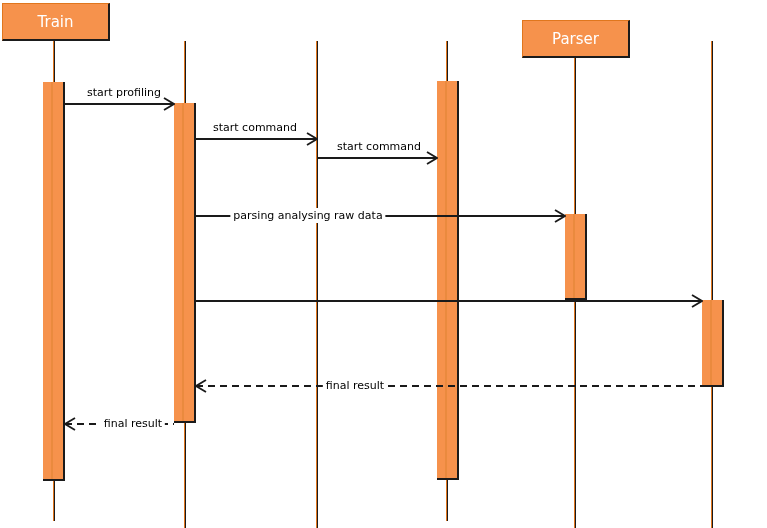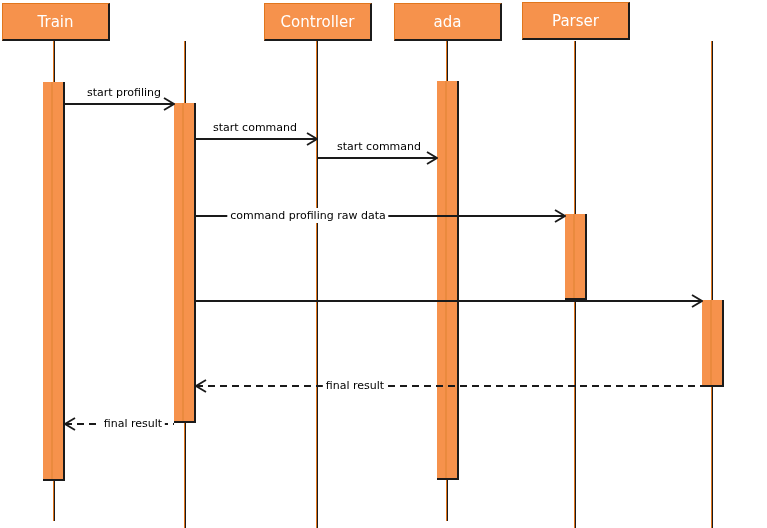--- a/index.html
+++ b/index.html
@@ -49,29 +49,23 @@
 </head>
 <body>
 
 <div class="canvas" id="canvas">
     <div class="lifeline" style="left: 53px; top: 41px; height: 480px;"></div>
     <div class="participant-box" style="left: 2px; top: 3px; width: 108px; height: 38px;">
       <span>Train</span>
     </div>
     <div class="lifeline" style="left: 184px; top: 41px; height: 487px;"></div>
     <div class="lifeline" style="left: 316px; top: 41px; height: 487px;"></div>
-    <div class="participant-box" style="left: 264px; top: 3px; width: 108px; height: 38px;">
-      <span>Controller</span>
-    </div>
     <div class="lifeline" style="left: 446px; top: 41px; height: 480px;"></div>
-    <div class="participant-box" style="left: 394px; top: 3px; width: 108px; height: 38px;">
-      <span>ada</span>
-    </div>
     <div class="lifeline" style="left: 574px; top: 41px; height: 487px;"></div>
-    <div class="participant-box" style="left: 522px; top: 2px; width: 108px; height: 38px;">
+    <div class="participant-box" style="left: 522px; top: 20px; width: 108px; height: 38px;">
       <span>Parser</span>
     </div>
     <div class="lifeline" style="left: 711px; top: 41px; height: 487px;"></div>
     <div class="activation" style="left: 43px; top: 82px; width: 22px; height: 399px;"></div>
     <div class="activation" style="left: 174px; top: 103px; width: 22px; height: 320px;"></div>
     <div class="activation" style="left: 437px; top: 81px; width: 22px; height: 399px;"></div>
     <div class="activation" style="left: 565px; top: 214px; width: 22px; height: 86px;"></div>
     <div class="activation" style="left: 702px; top: 300px; width: 22px; height: 87px;"></div>
     <div class="msg-line" style="left: 65px; top: 103px; width: 109px;"></div>
     <span class="msg-label" style="left: 124px; top: 85px;">start profiling</span>
@@ -82,21 +76,21 @@
     <span class="msg-label" style="left: 255px; top: 120px;">start command</span>
     <svg width="12" height="14" class="arrowhead" style="left: 306px; position: absolute; top: 132px;">
       <polyline fill="none" stroke="#1a1a1a" stroke-width="1.8" points="1,1 11,7 1,13"></polyline>
     </svg>
     <div class="msg-line" style="left: 318px; top: 157px; width: 119px;"></div>
     <span class="msg-label" style="left: 379px; top: 139px;">start command</span>
     <svg width="12" height="14" class="arrowhead" style="left: 426px; position: absolute; top: 151px;">
       <polyline fill="none" stroke="#1a1a1a" stroke-width="1.8" points="1,1 11,7 1,13"></polyline>
     </svg>
     <div class="msg-line" style="left: 196px; top: 215px; width: 369px;"></div>
-    <span class="msg-label inline" style="left: 308px; top: 208px;">command profiling raw data</span>
+    <span class="msg-label inline" style="left: 308px; top: 208px;">parsing analysing raw data</span>
     <svg width="12" height="14" class="arrowhead" style="left: 554px; position: absolute; top: 209px;">
       <polyline fill="none" stroke="#1a1a1a" stroke-width="1.8" points="1,1 11,7 1,13"></polyline>
     </svg>
     <div class="msg-line" style="left: 196px; top: 300px; width: 506px;"></div>
     <svg width="12" height="14" class="arrowhead" style="left: 691px; position: absolute; top: 294px;">
       <polyline fill="none" stroke="#1a1a1a" stroke-width="1.8" points="1,1 11,7 1,13"></polyline>
     </svg>
     <div class="msg-line dashed" style="left: 196px; top: 385px; width: 506px;"></div>
     <span class="msg-label inline" style="left: 355px; top: 378px;">final result</span>
     <svg width="12" height="14" class="arrowhead" style="left: 195px; position: absolute; top: 379px;">

